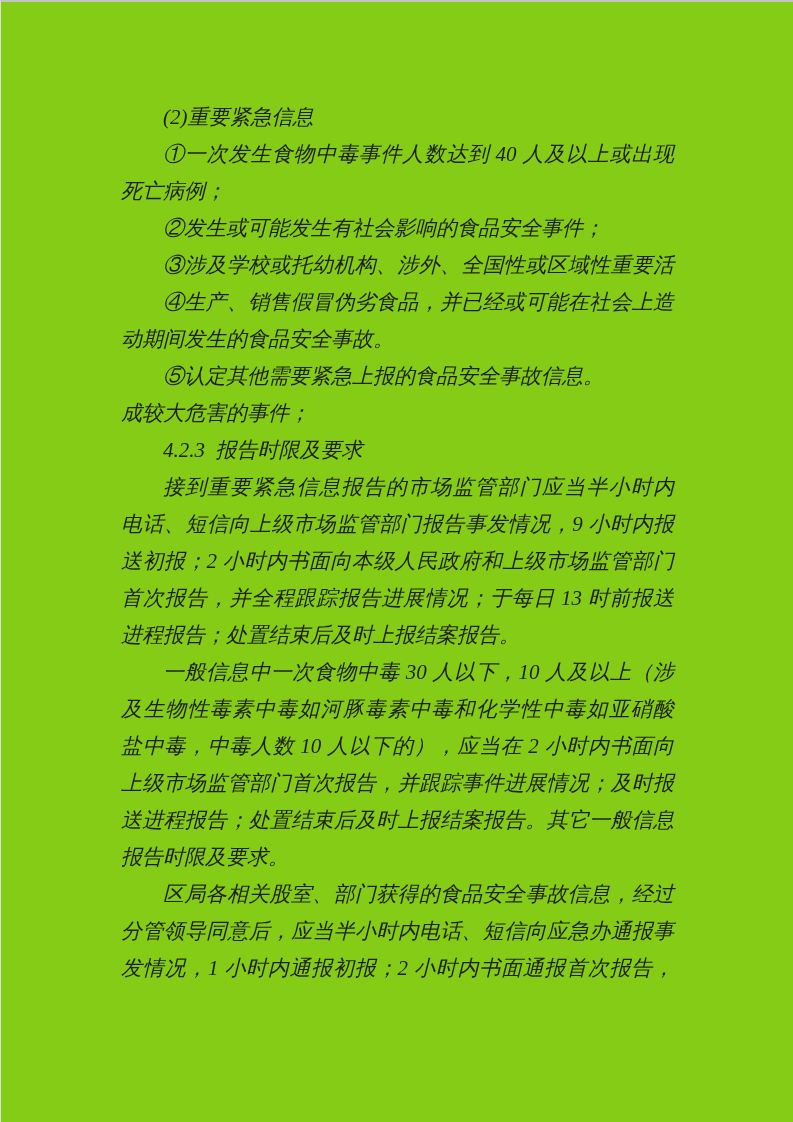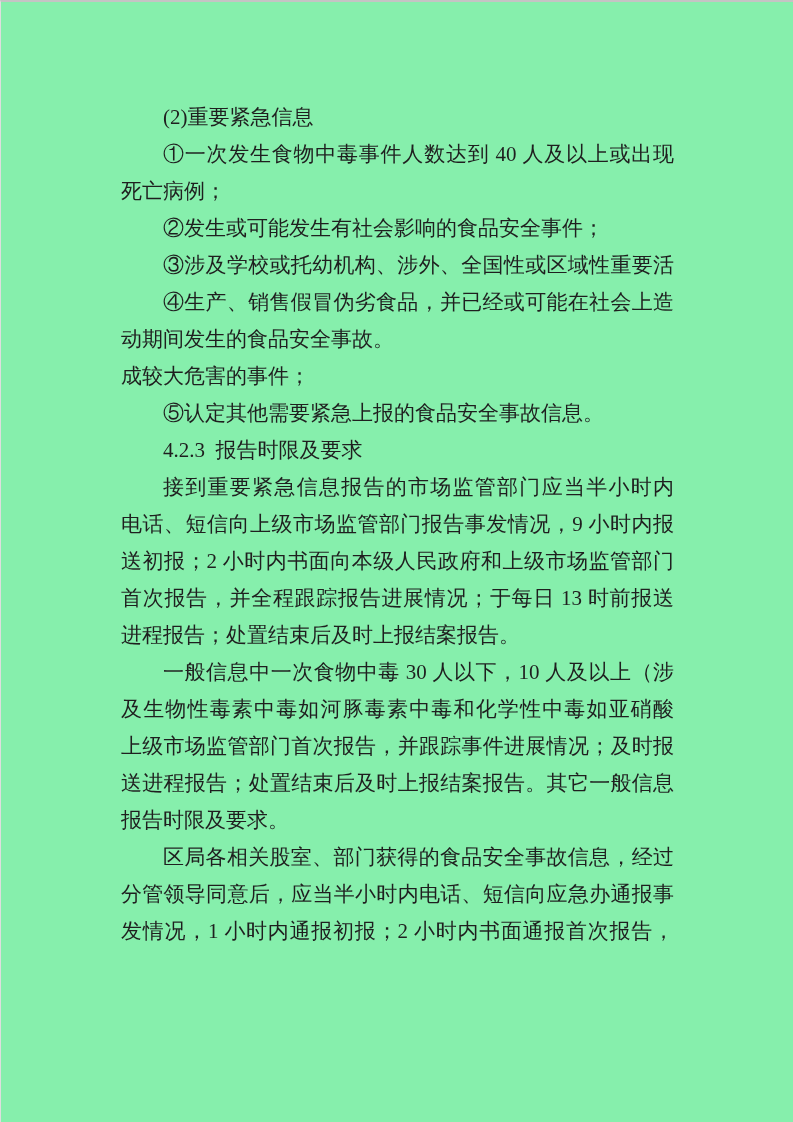--- a/index.html
+++ b/index.html
@@ -8,24 +8,25 @@
     width: 793px;
     height: 1122px;
     background: #ffffff;
     overflow: hidden;
   }
   .page {
     position: relative;
     width: 793px;
     height: 1122px;
     box-sizing: border-box;
-    background: #86efac;
+    background: #84cc16;
     border-top: 2px solid #c4c4c4;
     border-left: 1px solid #dedede;
     font-family: "Liberation Serif", "DejaVu Serif", serif;
+    font-style: italic;
   }
   .textblock {
     position: absolute;
     left: 120px;
     top: 97px;
     width: 553px;
   }
   .line {
     height: 37px;
     line-height: 37px;
@@ -48,30 +49,31 @@
 
 <div class="page">
   <div class="textblock">
     <div class="line indent last">(2)重要紧急信息</div>
     <div class="line indent">①一次发生食物中毒事件人数达到 40 人及以上或出现</div>
     <div class="line last">死亡病例；</div>
     <div class="line indent last">②发生或可能发生有社会影响的食品安全事件；</div>
     <div class="line indent">③涉及学校或托幼机构、涉外、全国性或区域性重要活</div>
     <div class="line indent">④生产、销售假冒伪劣食品，并已经或可能在社会上造</div>
     <div class="line last">动期间发生的食品安全事故。</div>
+    <div class="line indent last">⑤认定其他需要紧急上报的食品安全事故信息。</div>
     <div class="line last">成较大危害的事件；</div>
-    <div class="line indent last">⑤认定其他需要紧急上报的食品安全事故信息。</div>
     <div class="line indent last">4.2.3 报告时限及要求</div>
     <div class="line indent">接到重要紧急信息报告的市场监管部门应当半小时内</div>
     <div class="line">电话、短信向上级市场监管部门报告事发情况，9 小时内报</div>
     <div class="line">送初报；2 小时内书面向本级人民政府和上级市场监管部门</div>
     <div class="line">首次报告，并全程跟踪报告进展情况；于每日 13 时前报送</div>
     <div class="line last">进程报告；处置结束后及时上报结案报告。</div>
     <div class="line indent">一般信息中一次食物中毒 30 人以下，10 人及以上（涉</div>
     <div class="line">及生物性毒素中毒如河豚毒素中毒和化学性中毒如亚硝酸</div>
+    <div class="line">盐中毒，中毒人数 10 人以下的），应当在 2 小时内书面向</div>
     <div class="line">上级市场监管部门首次报告，并跟踪事件进展情况；及时报</div>
     <div class="line">送进程报告；处置结束后及时上报结案报告。其它一般信息</div>
     <div class="line last">报告时限及要求。</div>
     <div class="line indent">区局各相关股室、部门获得的食品安全事故信息，经过</div>
     <div class="line">分管领导同意后，应当半小时内电话、短信向应急办通报事</div>
     <div class="line">发情况，1 小时内通报初报；2 小时内书面通报首次报告，</div>
   </div>
 </div>
 
 </body></html>

